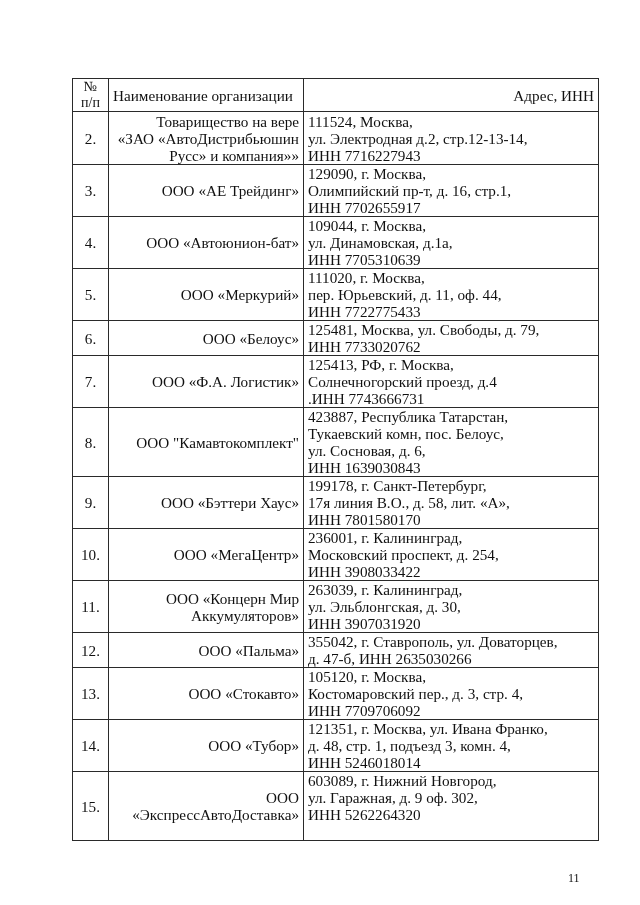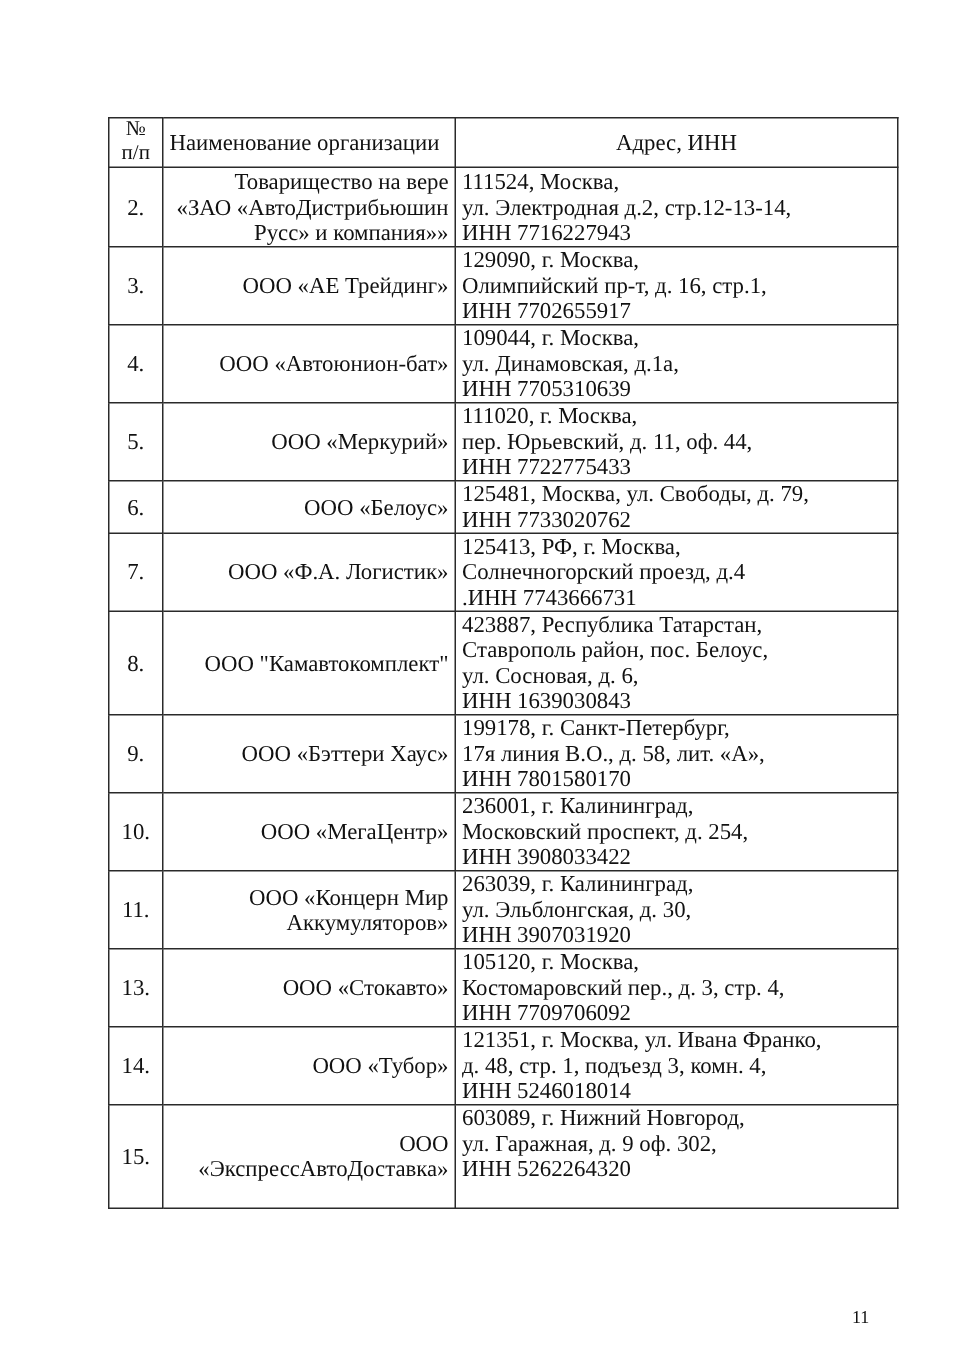--- a/index.html
+++ b/index.html
@@ -7,21 +7,21 @@
          font-family: "Liberation Serif", "DejaVu Serif", serif; color: #111; }
   .page { position: absolute; left: 0; top: 0; width: 640px; height: 905px; }
   table.orgs { position: absolute; left: 72px; top: 78px; width: 526px;
                border-collapse: collapse; table-layout: fixed; font-size: 15.2px; line-height: 17px; }
   table.orgs td, table.orgs th { border: 1.3px solid #2a2a2a; padding: 0 4px; vertical-align: middle; font-weight: normal; }
   col.c-num { width: 36px; }
   col.c-name { width: 195px; }
   col.c-addr { width: 295px; }
   th.num { text-align: center; font-size: 14px; line-height: 16px; }
   th.name { text-align: left; padding-left: 8px; margin-left: 14px; }
-  th.addr { text-align: center; }
+  th.addr { text-align: right; }
   td.num { text-align: center; }
   td.name { text-align: right; padding-left: 8px; }
   td.addr { text-align: left; }
   .line { display: block; white-space: nowrap; }
   .page-number { position: absolute; left: 568px; top: 871px; font-size: 12px; }
 </style>
 </head>
 <body>
 
 <div class="page">
@@ -109,21 +109,21 @@
             <span class="line">.ИНН 7743666731</span>
           </td>
         </tr>
         <tr style="height: 66px;">
           <td class="num">8.</td>
           <td class="name">
             <span class="line">ООО "Камавтокомплект"</span>
           </td>
           <td class="addr">
             <span class="line">423887, Республика Татарстан,</span>
-            <span class="line">Ставрополь район, пос. Белоус,</span>
+            <span class="line">Тукаевский комн, пос. Белоус,</span>
             <span class="line">ул. Сосновая, д. 6,</span>
             <span class="line">ИНН 1639030843</span>
           </td>
         </tr>
         <tr style="height: 51px;">
           <td class="num">9.</td>
           <td class="name">
             <span class="line">ООО «Бэттери Хаус»</span>
           </td>
           <td class="addr">
@@ -146,20 +146,30 @@
         <tr style="height: 51px;">
           <td class="num">11.</td>
           <td class="name">
             <span class="line">ООО «Концерн Мир</span>
             <span class="line">Аккумуляторов»</span>
           </td>
           <td class="addr">
             <span class="line">263039, г. Калининград,</span>
             <span class="line">ул. Эльблонгская, д. 30,</span>
             <span class="line">ИНН 3907031920</span>
+          </td>
+        </tr>
+        <tr style="height: 33px;">
+          <td class="num">12.</td>
+          <td class="name">
+            <span class="line">ООО «Пальма»</span>
+          </td>
+          <td class="addr">
+            <span class="line">355042, г. Ставрополь, ул. Доваторцев,</span>
+            <span class="line">д. 47-б, ИНН 2635030266</span>
           </td>
         </tr>
         <tr style="height: 51px;">
           <td class="num">13.</td>
           <td class="name">
             <span class="line">ООО «Стокавто»</span>
           </td>
           <td class="addr">
             <span class="line">105120, г. Москва,</span>
             <span class="line">Костомаровский пер., д. 3, стр. 4,</span>

